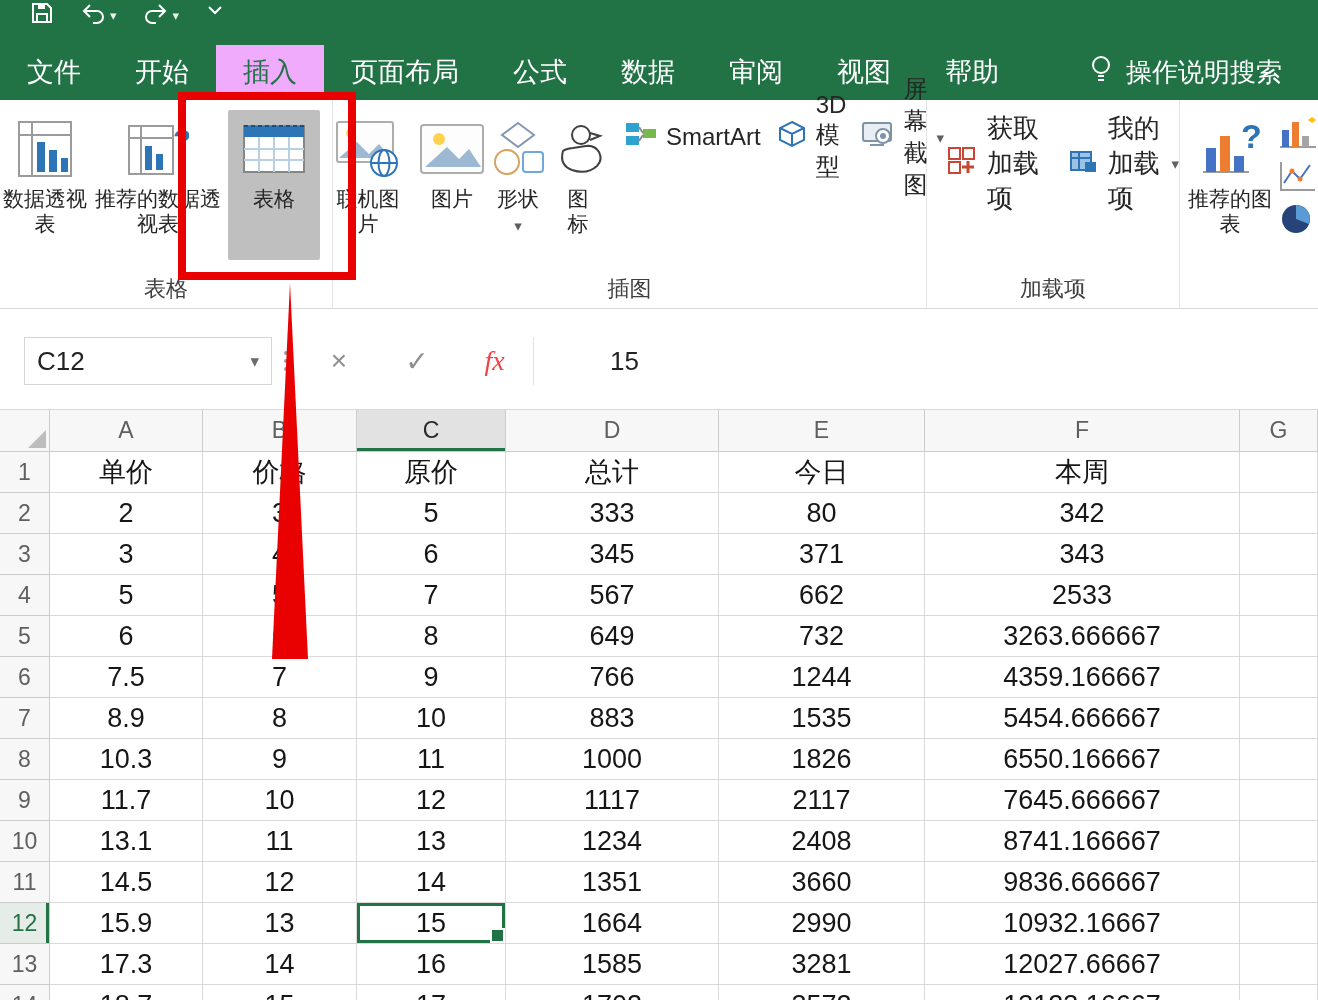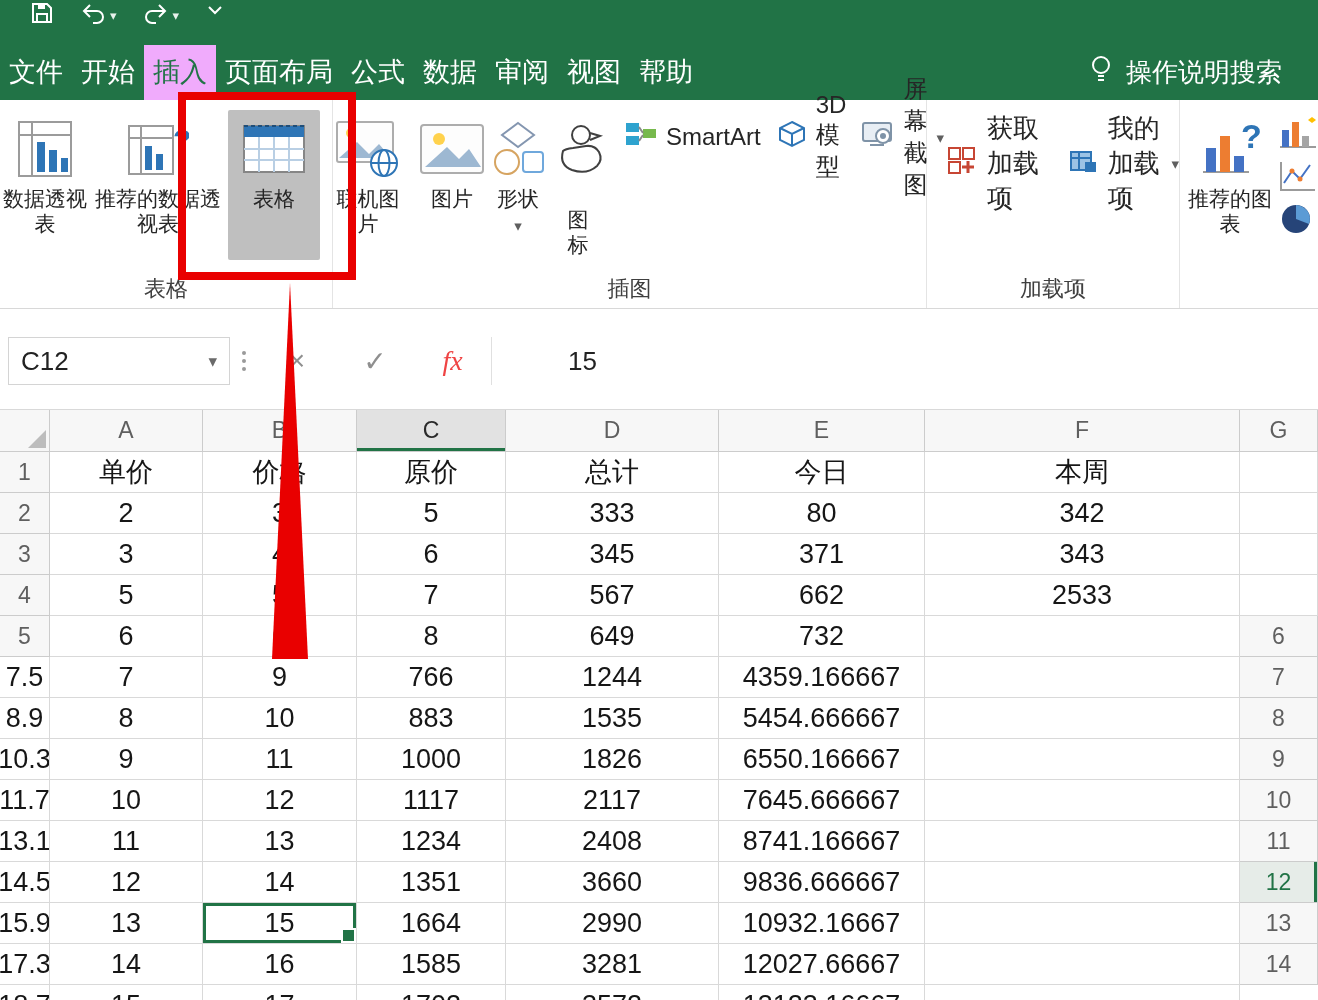--- a/index.html
+++ b/index.html
@@ -8,50 +8,50 @@
   .app { position:relative; width:1318px; height:1000px; overflow:hidden; background:#fff; }
 
   
   .titlebar { height:45px; background:var(--excel-green,#217346); display:flex; align-items:flex-start; padding:2px 0 0 30px; gap:26px; }
   .qa-item { display:flex; align-items:center; gap:4px; color:#fff; }
   .qa-dd { color:#e8f2ec; font-size:13px; }
 
   
   .tabbar { height:55px; background:var(--excel-green,#217346); display:flex; align-items:stretch; color:#fff; }
   .tab-list { display:flex; }
-  .tab { padding:0 9px; line-height:55px; font-size:27px; cursor:default; white-space:nowrap; }
+  .tab { padding:0 27px; line-height:55px; font-size:27px; cursor:default; white-space:nowrap; }
   .tab.active { background:#f0abfc; color:var(--excel-green,#217346); }
   .search-area { margin-left:auto; display:flex; align-items:center; gap:12px; padding-right:36px; font-size:26px; }
 
   
   .ribbon { height:209px; background:#fff; border-bottom:1px solid #d8d8d8; display:flex; position:relative; }
   .rgroup { position:relative; border-right:1px solid #e4e4e4; padding-bottom:30px; }
   .g-tables { width:333px; }
   .g-illustrations { width:594px; }
   .g-addins { width:253px; }
   .g-charts { flex:1; border-right:none; overflow:hidden; }
   .gbody { display:flex; padding-top:10px; align-items:flex-start; }
   .glabel { position:absolute; bottom:4px; left:0; right:0; text-align:center; font-size:22px; color:#3f3f3f; }
   .bigbtn { display:flex; flex-direction:column; align-items:center; text-align:center; margin:0 2px; padding-top:6px; height:150px; font-size:21px; line-height:25px; color:#262626; border-radius:2px; }
   .bigbtn .ricon { height:66px; display:flex; align-items:center; justify-content:center; margin-bottom:4px; }
   .bigbtn.pressed { background:var(--pressed-button-gray,#bfbfbf); }
-  .blabel.stack { max-width:26px;margin-top:21px; }
+  .blabel.stack { max-width:26px; }
   .dd { font-size:15px; color:#5f5f5f; margin-top:2px; }
   .w1 { width:86px; } .w2 { width:132px; } .w3 { width:92px; }
   .w-pic { width:88px; margin-left:16px; } .w-online { width:110px; } .w-shape { width:82px; } .w-duck { width:66px; }
   .smallcol { display:flex; flex-direction:row; gap:4px; margin-left:12px; padding-top:4px; }
   .smallbtn { display:flex; align-items:center; gap:9px; font-size:24px; color:#262626; height:46px; padding:0 6px; }
   .medcol { display:flex; padding-top:34px; }
   .medbtn { display:flex; align-items:center; gap:10px; font-size:26px; color:#262626; height:58px; margin-left:20px; }
   .w-recchart { width:104px; margin-left:8px; }
   .chartcol { display:flex; flex-direction:column; gap:5px; padding-top:6px; margin-left:4px; }
 
   
   .formulabar { height:101px; background:#fff; border-bottom:1px solid #d9d9d9; display:flex; align-items:center; padding-top:4px; }
-  .namebox { width:222px; height:48px; border:1px solid #d4d4d4; margin-left:8px; display:flex; align-items:center; padding-left:12px; font-size:26px; color:#222; }
+  .namebox { width:248px; height:48px; border:1px solid #d4d4d4; margin-left:24px; display:flex; align-items:center; padding-left:12px; font-size:26px; color:#222; }
   .nb-dd { margin-left:auto; margin-right:12px; font-size:17px; color:#6a6a6a; }
   .fb-dots { width:28px; display:flex; flex-direction:column; align-items:center; gap:4px; }
   .fb-dots i { width:4px; height:4px; border-radius:50%; background:#9a9a9a; }
   .fb-btn { width:78px; height:48px; display:flex; align-items:center; justify-content:center; font-size:28px; color:#8f8f8f; }
   .fb-btn.fx { font-family:"Liberation Serif","DejaVu Serif",serif; font-style:italic; color:#ef4444; border-right:1px solid #e0e0e0; }
   .fb-input { flex:1; height:48px; display:flex; align-items:center; padding-left:76px; font-size:26px; color:#222; }
 
   
   .grid { display:grid; grid-template-columns:50px 153px 154px 149px 213px 206px 315px 78px; grid-template-rows:42px; grid-auto-rows:41px; height:590px; overflow:hidden; background:#fff; }
   .gcell { border-right:1px solid #d9d9d9; border-bottom:1px solid #d9d9d9; display:flex; align-items:center; justify-content:center; font-size:27px; color:#161616; position:relative; overflow:hidden; white-space:nowrap; }
@@ -386,20 +386,21 @@
       <div class="gcell dcell">567</div>
       <div class="gcell dcell">662</div>
       <div class="gcell dcell">2533</div>
       <div class="gcell dcell"></div>
       <div class="gcell rowhead">5</div>
       <div class="gcell dcell">6</div>
       <div class="gcell dcell">6</div>
       <div class="gcell dcell">8</div>
       <div class="gcell dcell">649</div>
       <div class="gcell dcell">732</div>
+      <div class="gcell dcell">3263.666667</div>
       <div class="gcell dcell"></div>
       <div class="gcell rowhead">6</div>
       <div class="gcell dcell">7.5</div>
       <div class="gcell dcell">7</div>
       <div class="gcell dcell">9</div>
       <div class="gcell dcell">766</div>
       <div class="gcell dcell">1244</div>
       <div class="gcell dcell">4359.166667</div>
       <div class="gcell dcell"></div>
       <div class="gcell rowhead">7</div>

